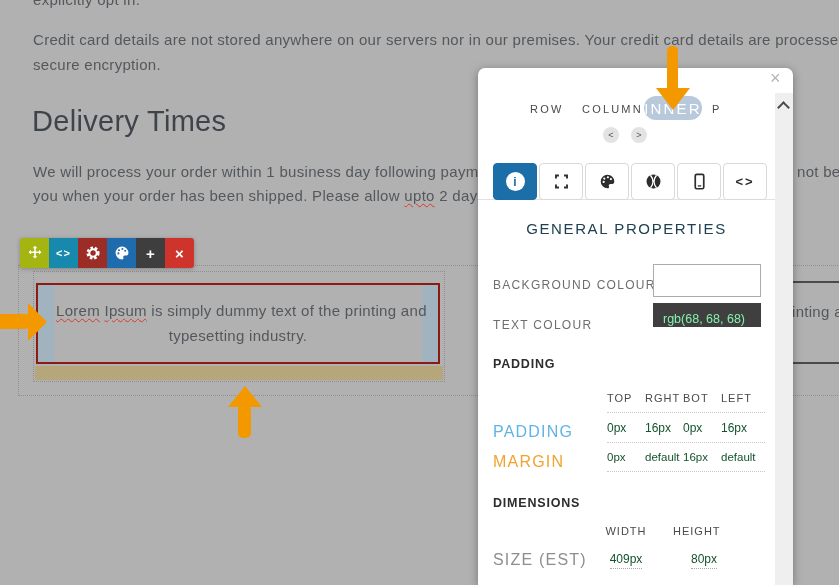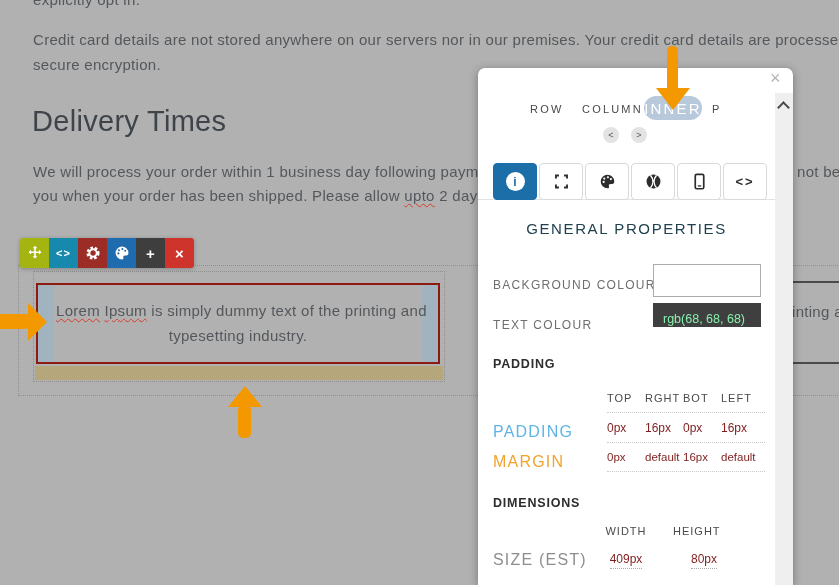--- a/index.html
+++ b/index.html
@@ -22,21 +22,21 @@
   .navcirc{width:16px;height:16px;border-radius:50%;background:#e3e3e3;color:#555;font-size:9px;display:flex;align-items:center;justify-content:center}
   .icontab{width:44px;height:37px;border:1px solid #d9d9d9;border-radius:4px;background:#fff;display:flex;align-items:center;justify-content:center;box-sizing:border-box}
   .icontab.active{background:#1b6ea7;border-color:#1b6ea7}
   .infocirc{width:19px;height:19px;border-radius:50%;background:#fff;color:#1b6ea7;font-size:12px;font-weight:700;display:flex;align-items:center;justify-content:center}
   .ptitle{width:297px;text-align:center;font-size:15px;font-weight:400;color:#20414f;letter-spacing:1.6px;white-space:nowrap}
   .plabel{font-size:12px;letter-spacing:1.3px;color:#6e6e6e;white-space:nowrap}
   .sechead{font-size:12.5px;font-weight:700;color:#2d2d2d;letter-spacing:.8px}
   .grid4{display:grid;grid-template-columns:repeat(4,38px);width:152px}
   .grid4 span{}
   .colhead{font-size:11px;letter-spacing:1px;color:#4a4a4a;white-space:nowrap}
-  .val{font-size:12px;color:#7f1d1d;white-space:nowrap}
+  .val{font-size:12px;color:#14532d;white-space:nowrap}
   .rowlabel{font-size:16px;letter-spacing:1.2px;white-space:nowrap}
   .dottedu{border-bottom:1px dotted #a8a8a8;padding-bottom:2px}
   .chev-up{width:7px;height:7px;border-left:2px solid #4a4a4a;border-top:2px solid #4a4a4a;transform:rotate(45deg)}
   
   .stem{background:#f49800;border-radius:5px}
   .tri{width:0;height:0}
   .sliver-line{background:#4a4a4a;height:2px}
 </style>
 </head>
 <body>

